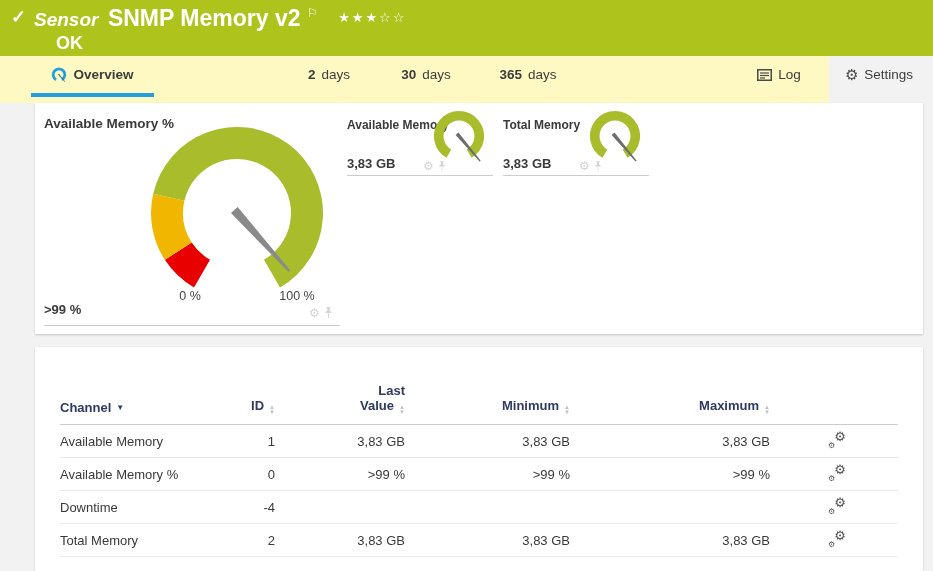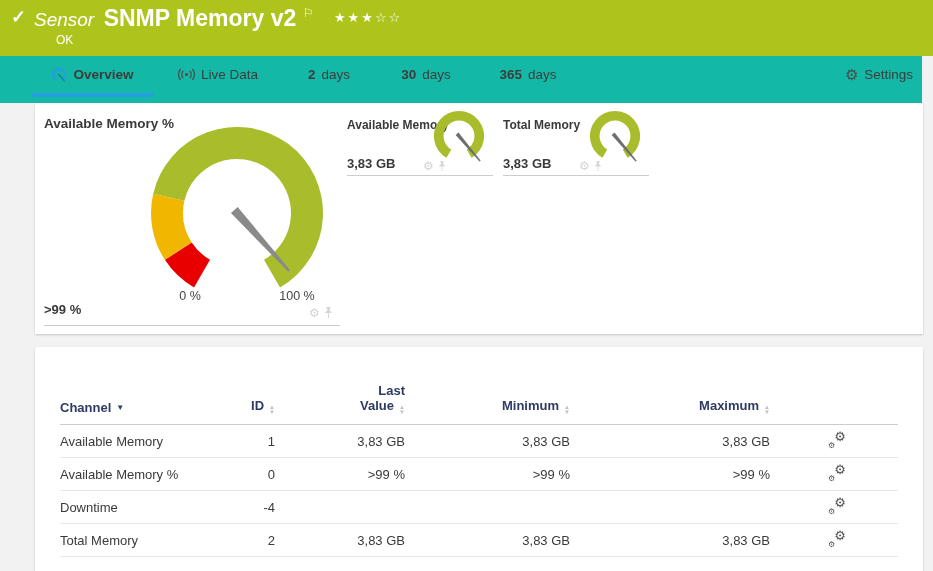--- a/index.html
+++ b/index.html
@@ -3,28 +3,28 @@
 <meta charset="utf-8">
 <style>
   * { margin:0; padding:0; box-sizing:border-box; }
   body { background:#e9e9e9; font-family:"Liberation Sans", sans-serif; }
   .screen { position:relative; width:933px; height:571px; background:#f2f2f2; overflow:hidden; }
 
   
   .topbar { position:absolute; left:0; top:0; width:933px; height:56px; background:#afc31d; color:#fff; }
   .check { position:absolute; left:11px; top:6px; font-size:18px; font-weight:bold; }
   .title-line { position:absolute; left:34px; top:5px; white-space:nowrap; }
-  .kind { font-style:italic; font-size:19px; }
+  .kind { font-style:italic; font-size:19px;font-weight:bold; }
   .sensor-name { font-weight:bold; font-size:23px; margin-left:5px; }
   .flag { font-size:12px; vertical-align:9px; margin-left:2px; }
   .stars { font-size:13px; letter-spacing:2px; margin-left:16px; vertical-align:4px; }
-  .status-ok { position:absolute; left:56px; top:33px; font-size:12px; font-weight:normal; }
-
-  
-  .tabs { position:absolute; left:0; top:56px; width:922px; height:47px; background:#14b8a6; }
+  .status-ok { position:absolute; left:56px; top:33px; font-size:18px; font-weight:bold; }
+
+  
+  .tabs { position:absolute; left:0; top:56px; width:829px; height:47px; background:#fef9c3; }
   .tab { position:absolute; top:0; height:41px; display:flex; align-items:center; justify-content:center;
          gap:6px; font-size:13.5px; color:#3c3c3c; cursor:pointer; border-bottom:4px solid transparent; }
   .tab.active { border-bottom-color:#239fdd; font-weight:bold; }
   .tab .num { font-weight:bold; }
   .tab-icon { display:inline-flex; align-items:center; }
   .t-overview { left:31px;  width:123px; }
   .t-live     { left:168px; width:100px; }
   .t-2d       { left:298px; width:62px;  }
   .t-30d      { left:393px; width:66px;  }
   .t-365d     { left:492px; width:72px;  }
@@ -98,43 +98,42 @@
   <nav class="tabs">
     <div class="tab t-overview active">
       <span class="tab-icon">
         <svg width="16" height="16" viewBox="-28 -28 56 58">
           <path d="M -13 22.52 A 26 26 0 1 1 13 22.52 L 8 13.86 A 16 16 0 1 0 -8 13.86 Z" fill="#239fdd"></path>
           <polygon points="-3.5,-1.1 21.3,26.5 22.5,25.5 -0.5,-3.7" fill="#1b5f86"></polygon>
         </svg>
       </span>
       <span>Overview</span>
     </div>
-    <div class="tab t-live">
-      <span class="tab-icon">
-        <svg width="17" height="13" viewBox="0 0 17 13">
-          <circle cx="8.5" cy="6.5" r="1.6" fill="#4a4a4a"></circle>
-          <path d="M5.2 3 a5 5 0 0 0 0 7" stroke="#4a4a4a" fill="none" stroke-width="1.2"></path>
-          <path d="M11.8 3 a5 5 0 0 1 0 7" stroke="#4a4a4a" fill="none" stroke-width="1.2"></path>
-          <path d="M2.6 1 a8.5 8.5 0 0 0 0 11" stroke="#4a4a4a" fill="none" stroke-width="1.2"></path>
-          <path d="M14.4 1 a8.5 8.5 0 0 1 0 11" stroke="#4a4a4a" fill="none" stroke-width="1.2"></path>
-        </svg>
-      </span>
-      <span>Live Data</span>
-    </div>
     <div class="tab t-2d">
       <span class="num">2</span>
       <span>days</span>
     </div>
     <div class="tab t-30d">
       <span class="num">30</span>
       <span>days</span>
     </div>
     <div class="tab t-365d">
       <span class="num">365</span>
       <span>days</span>
+    </div>
+    <div class="tab t-log">
+      <span class="tab-icon">
+        <svg width="15" height="12" viewBox="0 0 15 12">
+          <rect x="0.75" y="0.75" width="13.5" height="10.5" fill="none" stroke="#4a4a4a" stroke-width="1.5"></rect>
+          <line x1="3" y1="4" x2="12" y2="4" stroke="#4a4a4a" stroke-width="1.2"></line>
+          <line x1="3" y1="6.5" x2="12" y2="6.5" stroke="#4a4a4a" stroke-width="1.2"></line>
+          <line x1="3" y1="9" x2="8" y2="9" stroke="#4a4a4a" stroke-width="1.2"></line>
+        </svg>
+      </span>
+      <span>Log</span>
     </div>
     <div class="tab t-set">
       <span class="tab-icon gear-glyph">⚙</span>
       <span>Settings</span>
     </div>
   </nav>
 
   <section class="panel panel-gauges">
 
     <div class="main-gauge">

